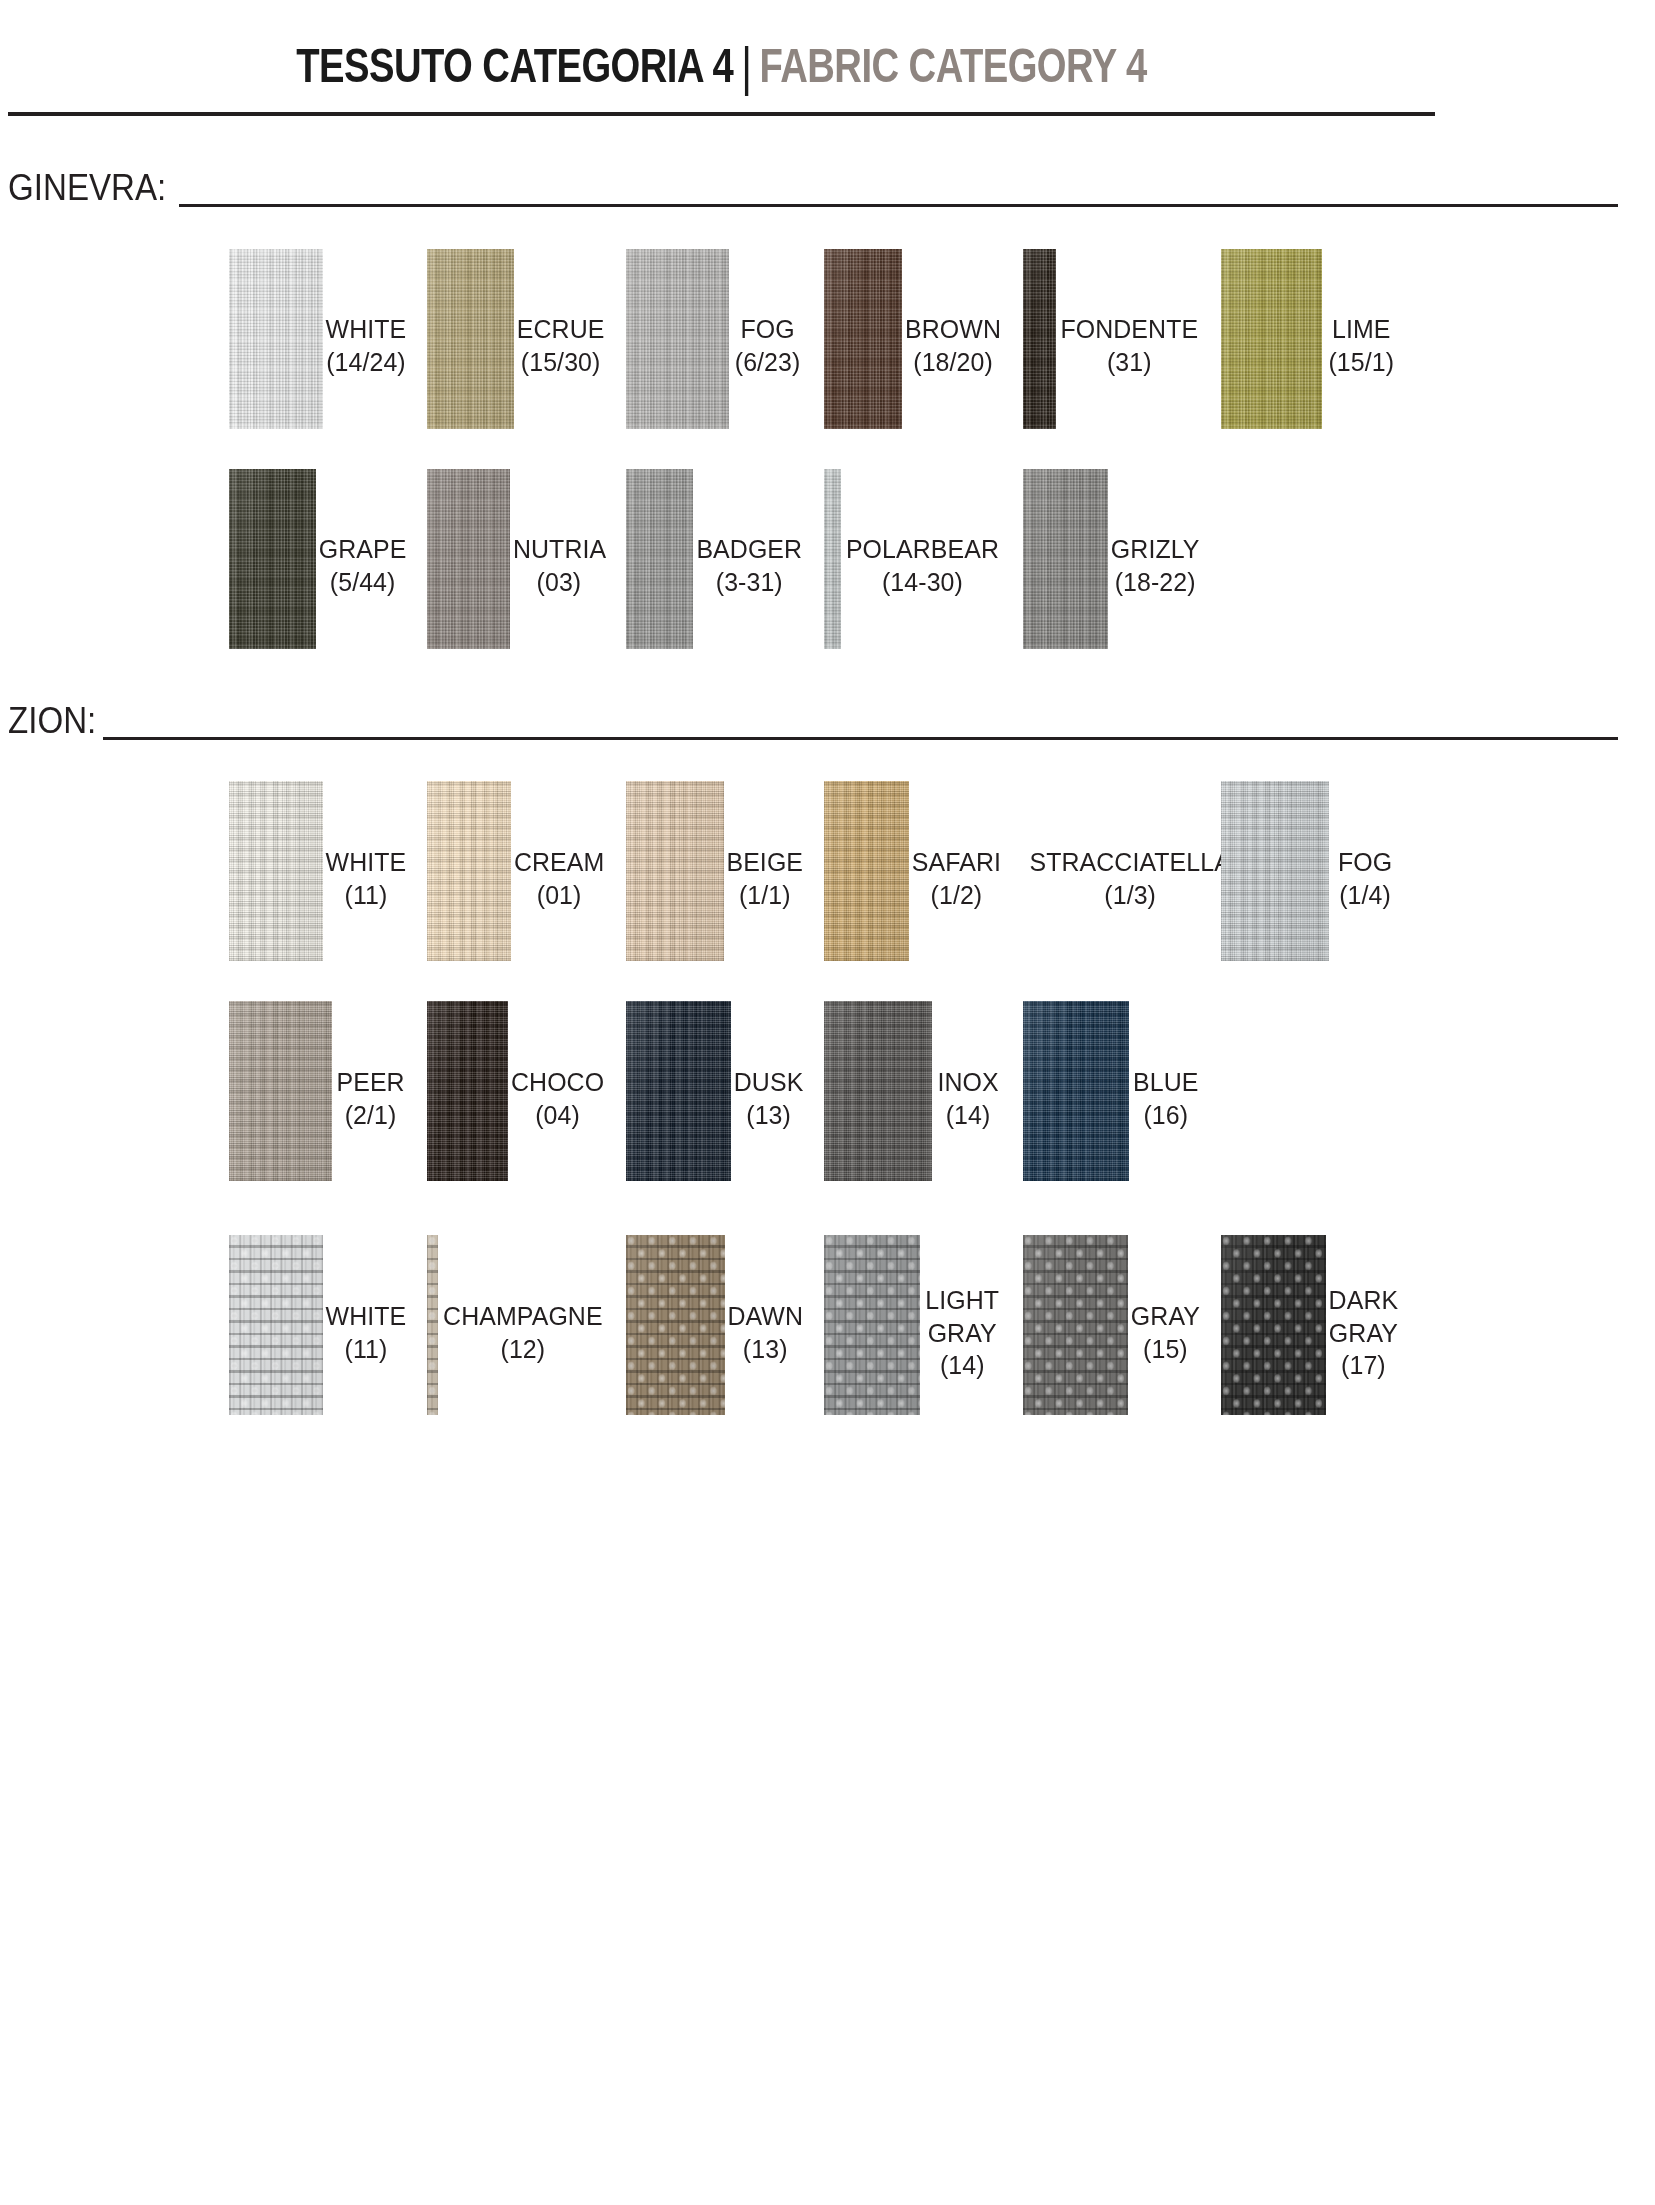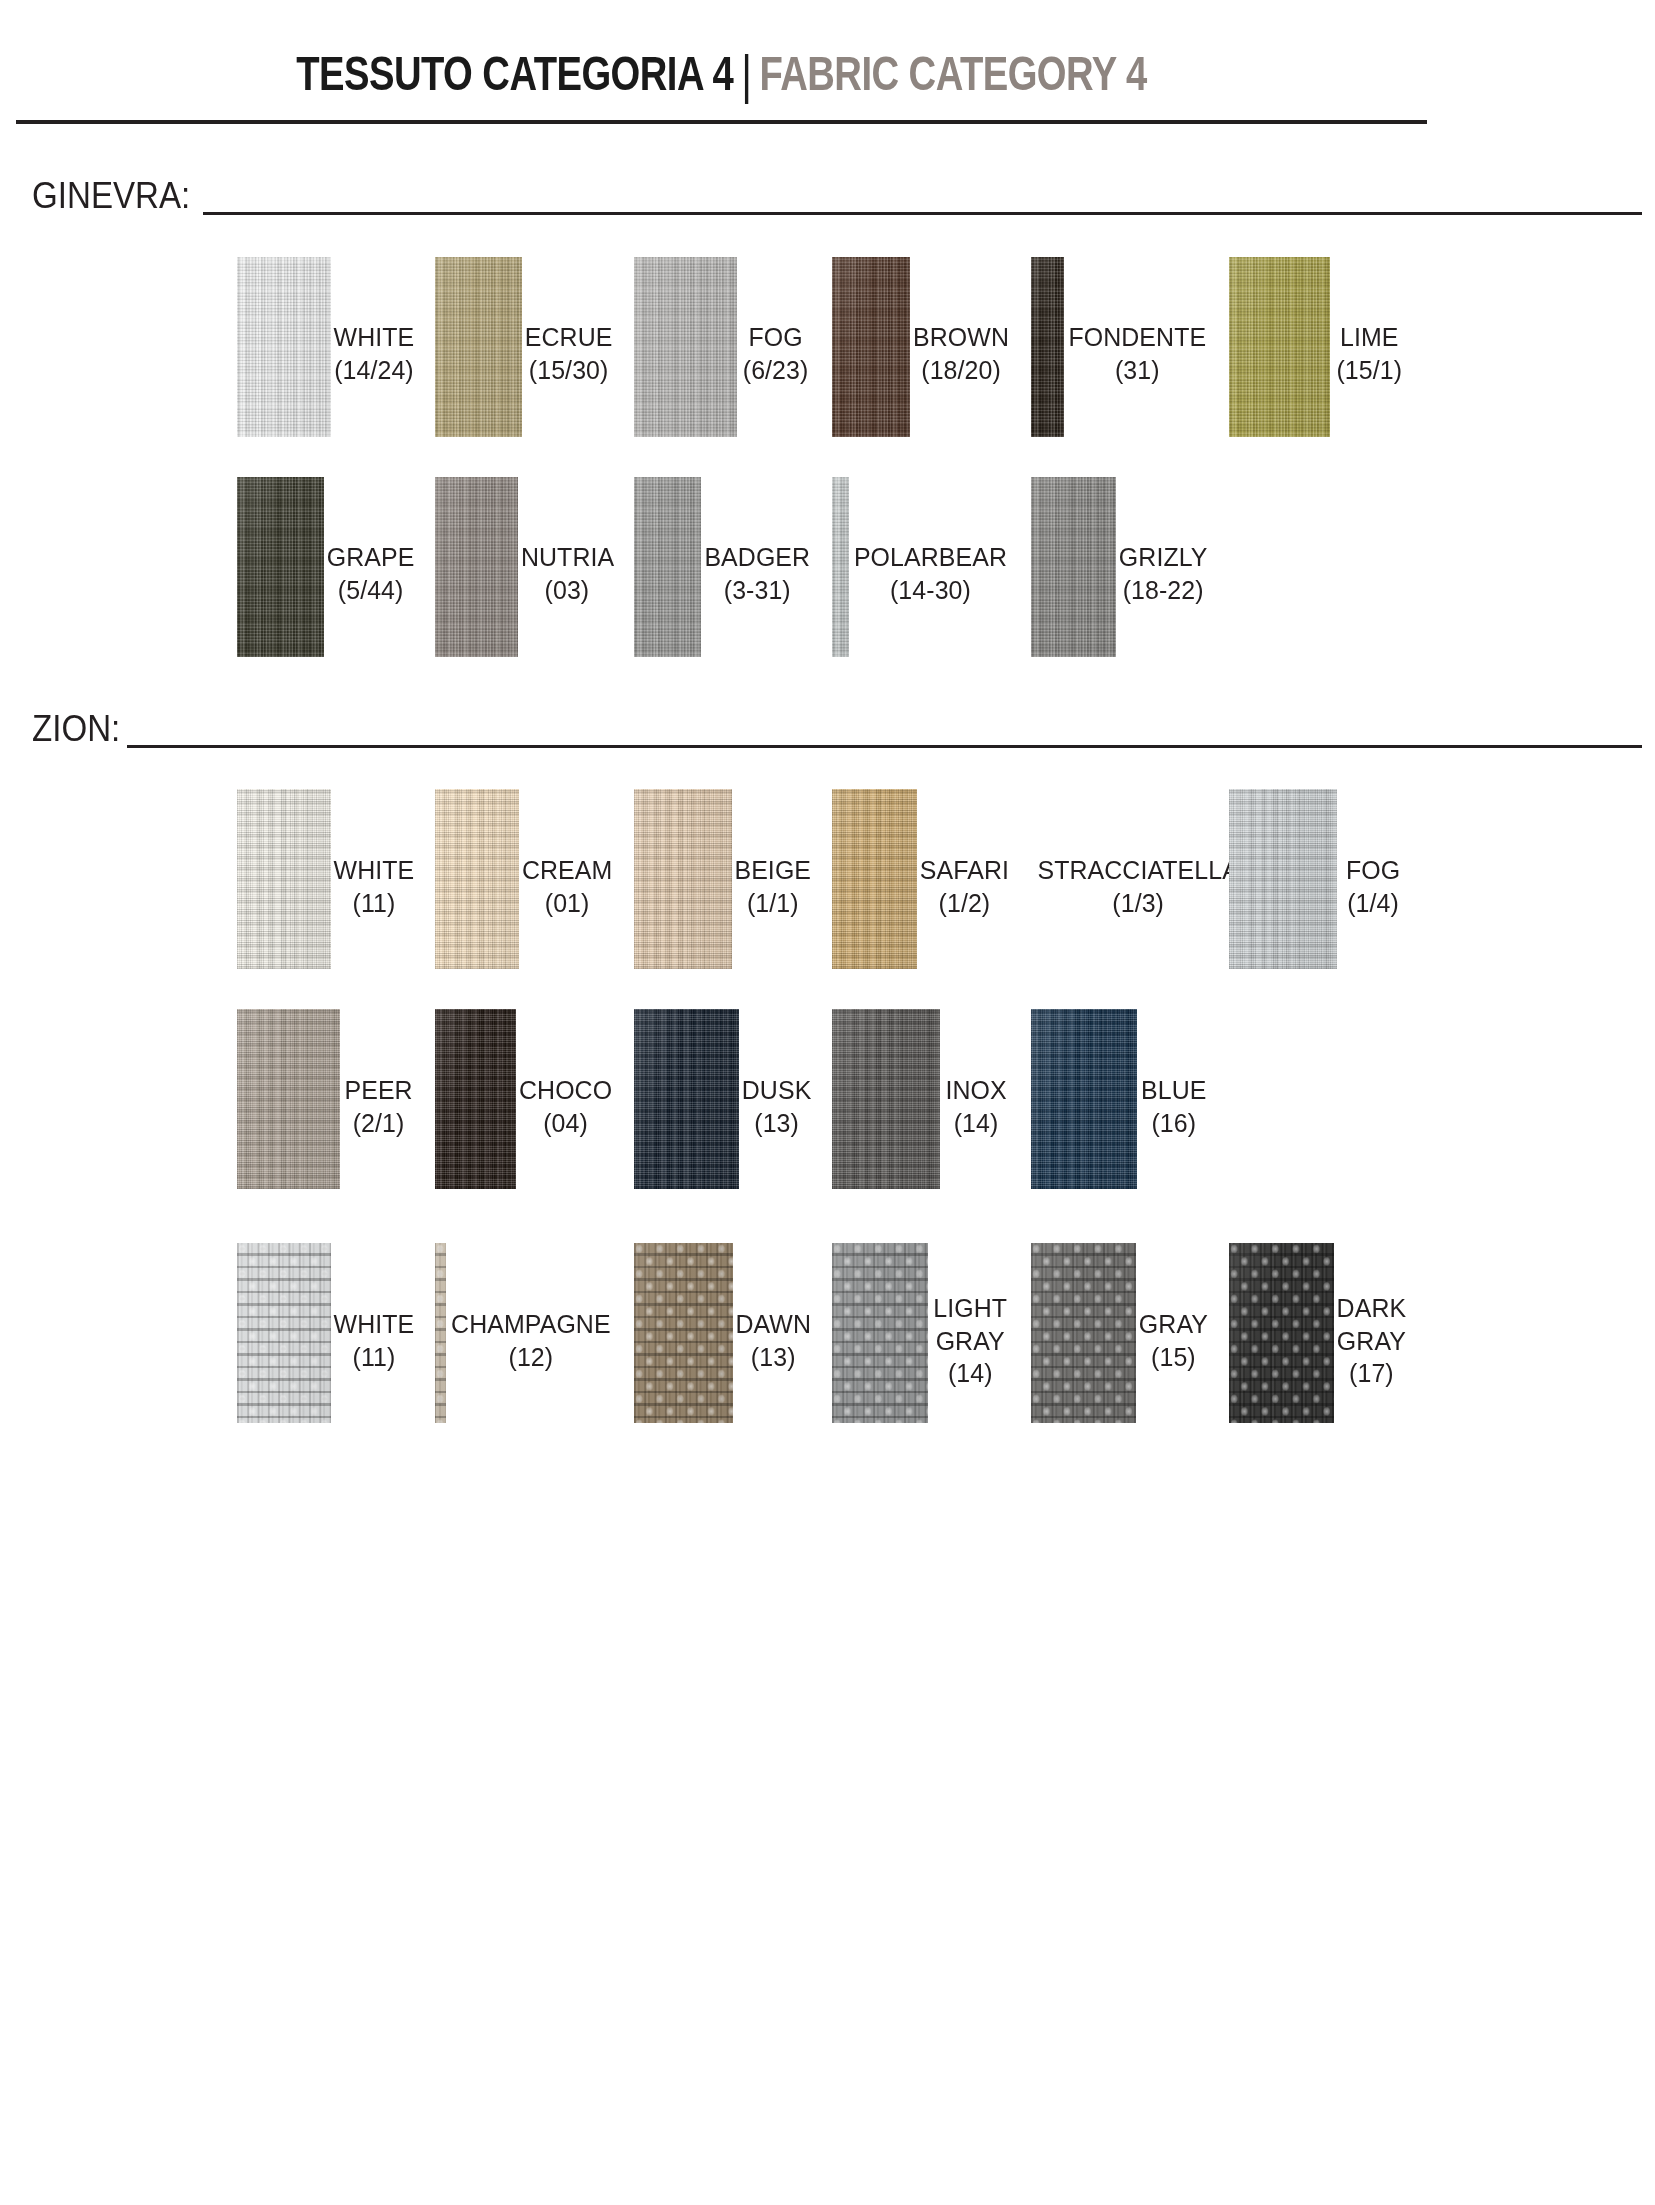--- a/index.html
+++ b/index.html
@@ -6,21 +6,21 @@
   body{
     width:1655px;
     background:#ffffff;
     font-family:"Liberation Sans", sans-serif;
     -webkit-font-smoothing:antialiased;
   }
   .page{
     width:1443px;
     min-height:2205px;
     position:relative;
-    padding:16px;
+    padding:8px;
     box-sizing:border-box;
     background:#fff;
   }
 
   
   .header{
     padding:29px 0 0 0;
     text-align:center;
   }
   .title-line{
@@ -52,21 +52,20 @@
     background:#231f20;
     width:100%;
   }
 
   
   .section{ margin-top:54px; }
   .section-head{
     display:flex;
     align-items:flex-end;
     width:1610px;
-    margin-left:16px;
   }
   .section-name{
     font-size:36px;
     color:#231f20;
     line-height:1;
     white-space:nowrap;
     transform:scaleX(0.92);
     transform-origin:left bottom;
     padding-bottom:2.9px;
   }

